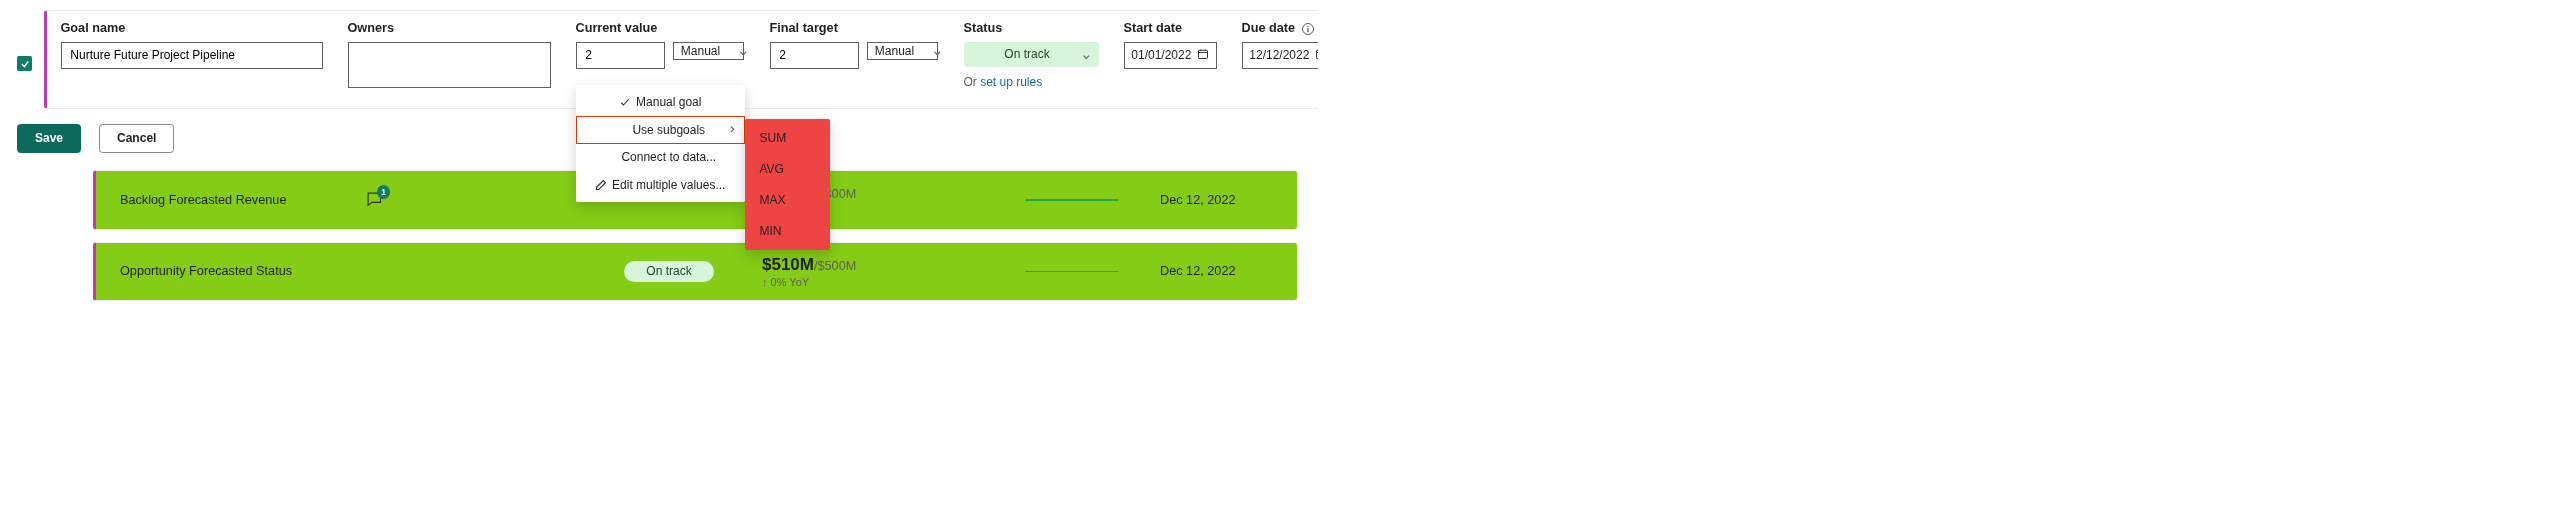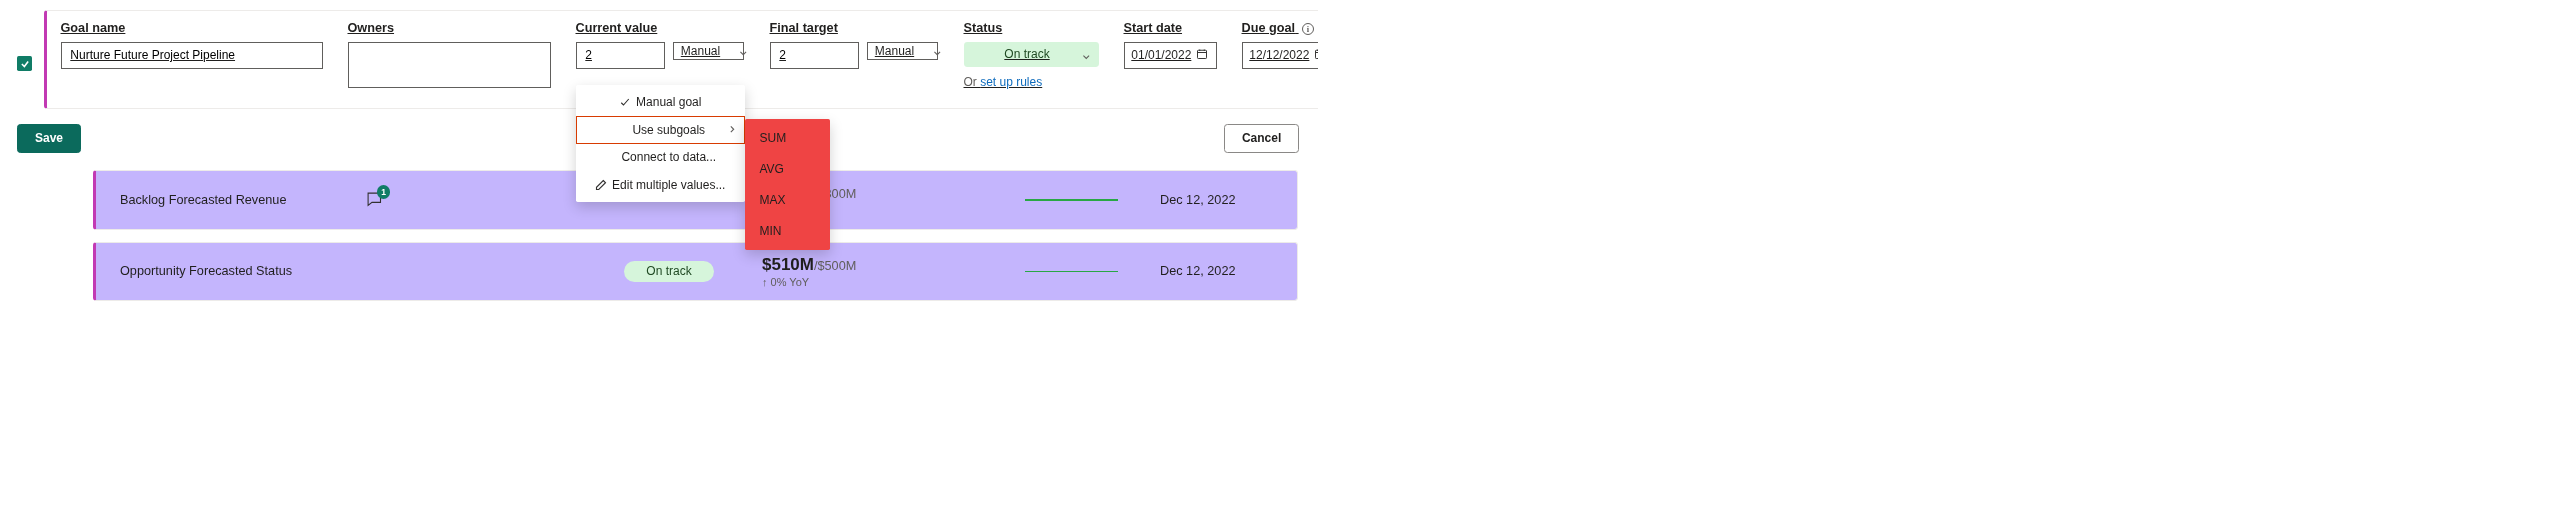--- a/index.html
+++ b/index.html
@@ -49,21 +49,21 @@
     flex: 1;
     border: 0.8px solid var(--border-light);
     border-left: 3.4px solid var(--accent-purple);
     border-radius: 3.4px;
     padding: 10px 15px 18.6px 13.5px;
     display: flex;
     gap: 25px;
     position: relative;
     background: #fff;
   }
-  .col { display: flex; flex-direction: column; gap: 6.8px; text-decoration: underline; }
+  .col { display: flex; flex-direction: column; gap: 6.8px; }
   .col-label { font-weight: 600; font-size: 12.7px; color: var(--text); }
   .field {
     height: 27px;
     border: 0.8px solid #605e5c;
     padding: 0 6.8px;
     font-size: 12px;
     background: var(--field-bg);
     display: flex; align-items: center;
     color: var(--text);
     justify-content: flex-end;
@@ -109,20 +109,21 @@
   .rules-line a { color: var(--link); text-decoration: none; cursor: pointer; }
 
   .date-field {
     height: 27px;
     border: 0.8px solid #605e5c;
     padding: 0 6.8px 0 6.8px;
     font-size: 12px;
     background: var(--field-bg);
     display: flex; align-items: center; gap: 5px;
     white-space: nowrap;
+    justify-content: space-between;
   }
   .calendar-icon svg { width: 12px; height: 12px; fill: none; stroke: #323130; stroke-width: 1.3; }
 
   .info-icon {
     display: inline-flex; width: 12px; height: 12px;
     border: 0.8px solid #605e5c; border-radius: 50%;
     align-items: center; justify-content: center;
     font-size: 8.5px; color: #605e5c; margin-left: 3.4px;
     font-family: Georgia, serif;
   }
@@ -167,21 +168,21 @@
     z-index: 21;
   }
   .submenu-item {
     padding: 8.5px 15px;
     font-size: 12px;
     cursor: pointer;
   }
 
   
   .action-row {
-    display: flex; justify-content: space-between; gap: 10px;
+    display: flex; justify-content: flex-start; gap: 18px;
     margin: 15px 1.7px 17px 0;
   }
   .btn {
     height: 29px; padding: 0 17px;
     border-radius: 3.4px;
     font-size: 12px; font-weight: 600;
     cursor: pointer;
     display: inline-flex; align-items: center; justify-content: center;
   }
   .btn-primary { background: var(--accent-teal); color: #fff; border: 0.8px solid var(--accent-teal); }
@@ -189,21 +190,21 @@
 
   
   .goals { margin-left: 76px; margin-right: 3.4px; }
   .goal-row {
     display: flex; align-items: center;
     border: 0.8px solid var(--border-light);
     border-left: 3.4px solid var(--accent-purple);
     border-radius: 3.4px;
     padding: 12px 18.6px 12px 24px;
     margin-bottom: 12px;
-    background: #c4b5fd;
+    background: #84cc16;
     position: relative;
     min-height: 59px;
   }
   .gr-name { width: 245px; font-size: 12.7px; color: var(--text); }
   .gr-chat { width: 211px; display: flex; align-items: center; }
   .chat-icon { position: relative; width: 18.6px; height: 18.6px; }
   .chat-icon svg { width: 18.6px; height: 18.6px; fill: none; stroke: #323130; stroke-width: 1.4; }
   .chat-badge {
     position: absolute; top: -5px; right: -6.8px;
     background: #107c66; color: #fff;
@@ -354,21 +355,21 @@
               <line x1="2" y1="6" x2="14" y2="6"></line>
               <line x1="5" y1="2" x2="5" y2="4"></line>
               <line x1="11" y1="2" x2="11" y2="4"></line>
             </svg>
         </span>
       </div>
     </div>
 
     <div class="col col-due">
       <div class="col-label">
-        <span>Due goal</span>
+        <span>Due date</span>
         <span class="info-icon">i</span>
       </div>
       <div class="date-field">
         <span>12/12/2022</span>
         <span class="calendar-icon">
           <svg viewBox="0 0 16 16">
               <rect x="2" y="3" width="12" height="11" rx="1"></rect>
               <line x1="2" y1="6" x2="14" y2="6"></line>
               <line x1="5" y1="2" x2="5" y2="4"></line>
               <line x1="11" y1="2" x2="11" y2="4"></line>

